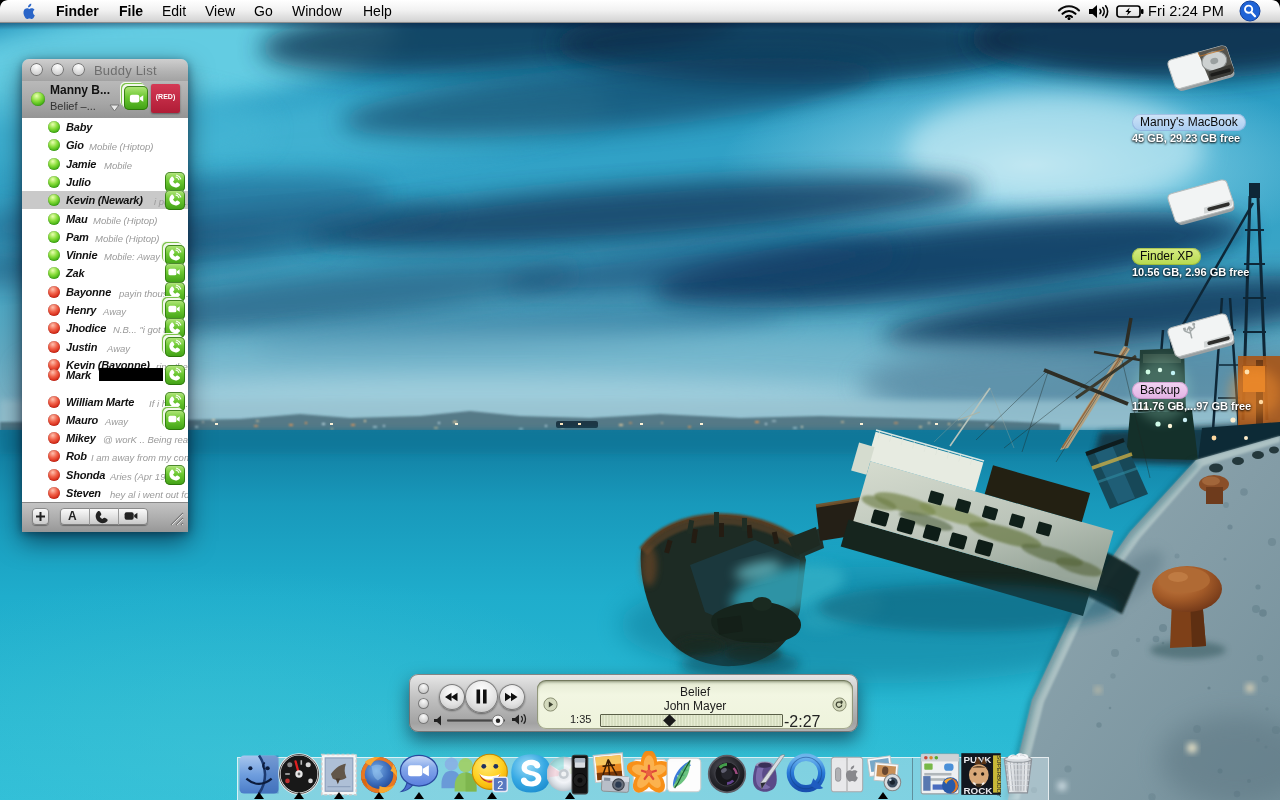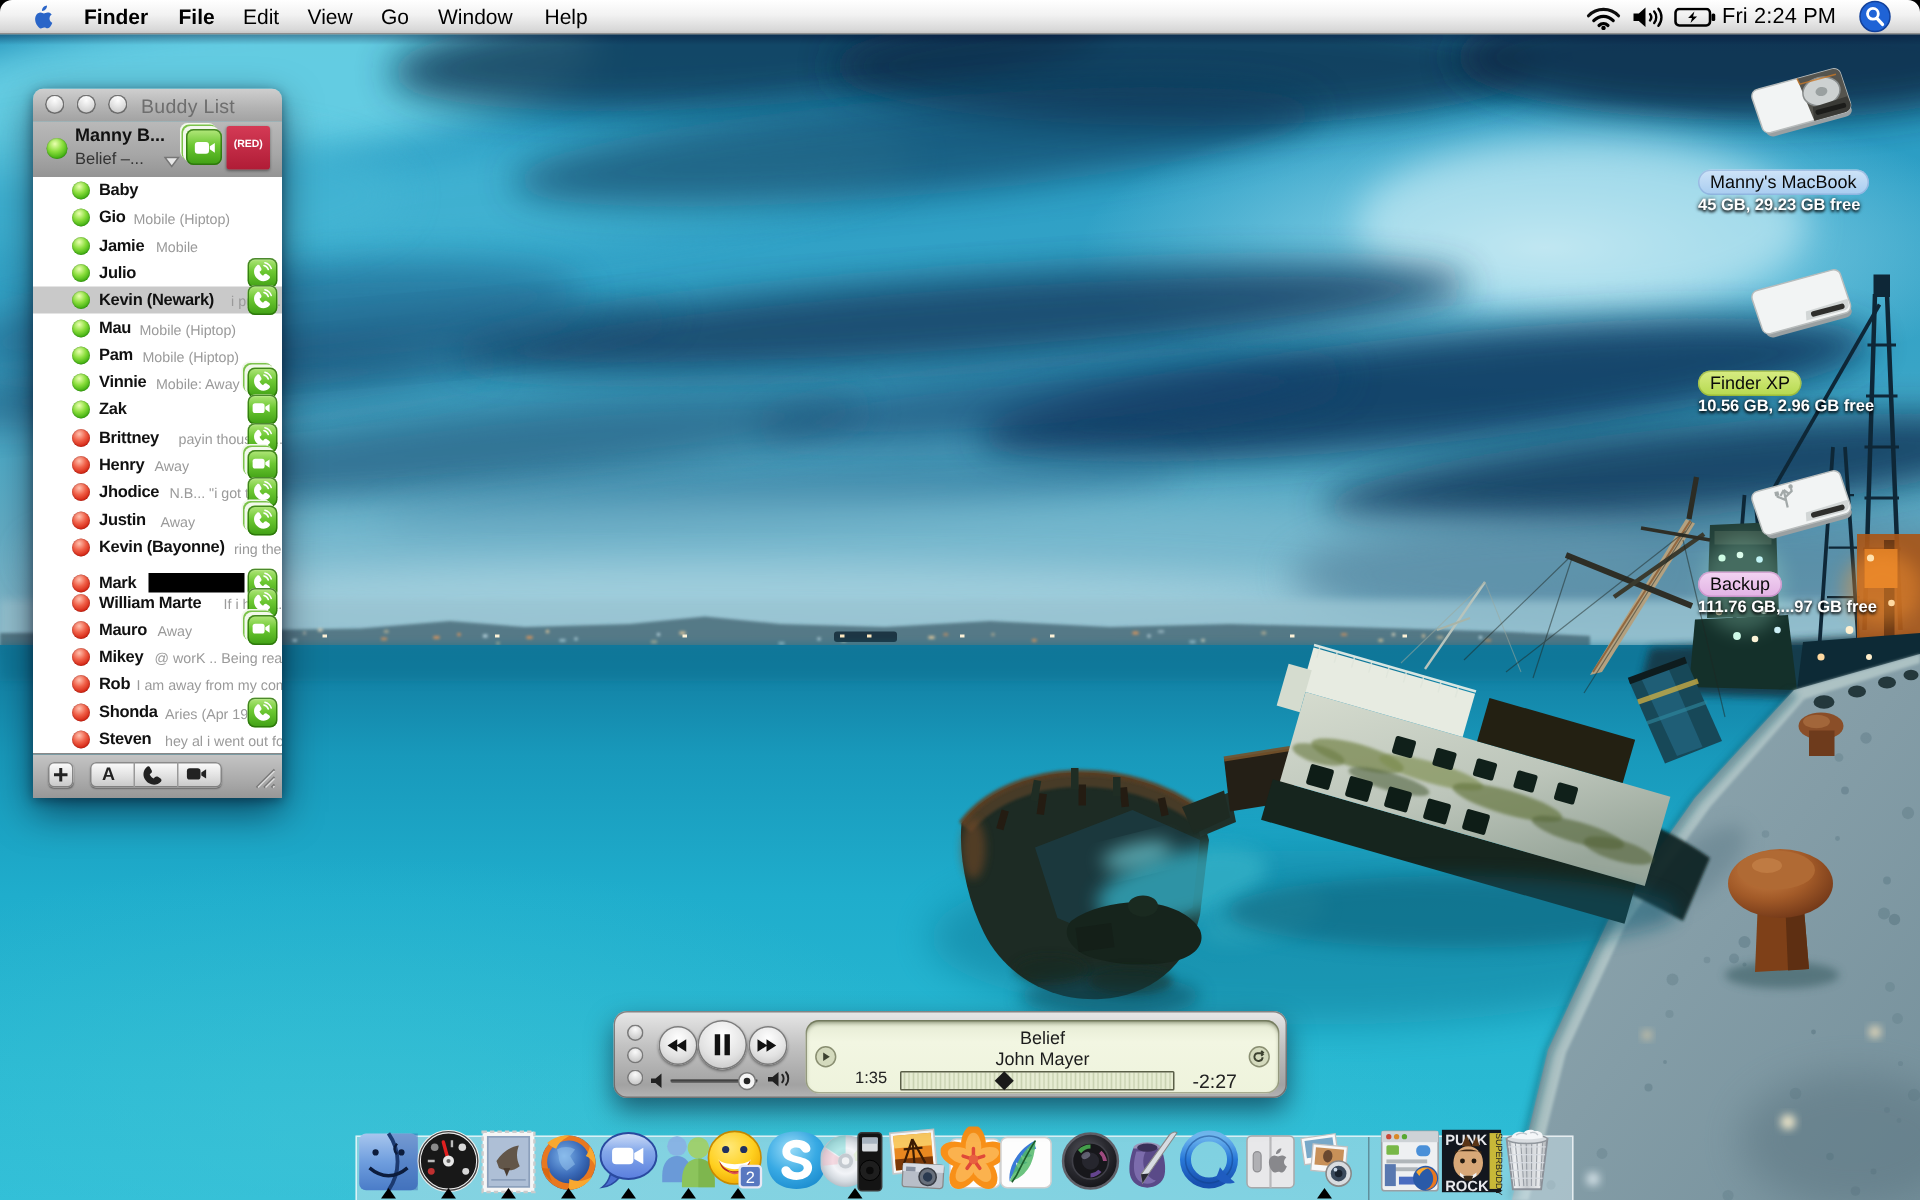--- a/index.html
+++ b/index.html
@@ -17,21 +17,21 @@
  border-radius:7px 7px 0 0;box-shadow:0 10px 26px rgba(0,0,20,.55),0 2px 8px rgba(0,0,20,.4);}
 #btitle{position:absolute;left:0;top:0;width:166px;height:22px;border-radius:7px 7px 0 0;
  background:linear-gradient(#cfcfcf,#b4b4b4 55%,#a2a2a2);border-bottom:1px solid #8a8a8a;}
 .tl{position:absolute;top:4px;width:13px;height:13px;border-radius:50%;
  background:radial-gradient(circle at 50% 30%,#fdfdfd,#d8d8d8 55%,#bdbdbd);
  box-shadow:inset 0 0 0 1px rgba(90,90,90,.85),inset 0 2px 2px rgba(255,255,255,.9);}
 #btitle .tt{position:absolute;left:72px;top:4px;font-size:13px;color:#6e6e6e;letter-spacing:.2px;}
 #bhead{position:absolute;left:0;top:22px;width:166px;height:37px;
  background:linear-gradient(#b9b9b9,#a6a6a6 60%,#949494);border-bottom:1px solid #7e7e7e;}
 #blist{position:absolute;left:0;top:59px;width:166px;height:384px;background:#ffffff;overflow:hidden;}
-.brow{position:absolute;left:0;width:166px;height:18px;}
+.brow{position:absolute;left:0;width:166px;height:18px;font-style:italic;}
 .brow.hl{background:#c9c9c9;}
 .bb{position:absolute;left:26px;top:3px;width:12px;height:12px;border-radius:50%;}
 .bg1{background:radial-gradient(circle at 40% 28%,#eaffb0,#8ade3c 40%,#3fae10 75%,#247c04);box-shadow:inset 0 0 1px rgba(0,60,0,.6);}
 .br1{background:radial-gradient(circle at 40% 28%,#ffc0ae,#f06048 40%,#d42513 75%,#9c1204);box-shadow:inset 0 0 1px rgba(80,0,0,.6);}
 .bn{position:absolute;left:44px;top:3px;font-size:11px;font-weight:bold;color:#111;letter-spacing:-.2px;white-space:nowrap;}
 .bs{position:absolute;top:5px;font-size:9.5px;color:#9a9a9a;white-space:nowrap;}
 .gbtn{position:absolute;top:-1px;width:20px;height:20px;border-radius:5px;
  background:linear-gradient(#b5e87e,#6cc832 45%,#3f9f14);box-shadow:inset 0 0 0 1px rgba(40,110,10,.8),inset 0 1px 1px rgba(255,255,255,.6);}
 .gstk{box-shadow:inset 0 0 0 1px rgba(40,110,10,.8),-2px -2px 0 0 #f2f8ec,-3px -3px 0 0 #7cc34b,-4px -4px 0 0 #f2f8ec;}
 .gbtn svg{position:absolute;left:2px;top:2px;}
@@ -578,21 +578,21 @@
 <div class="bb bg1"></div>
 <div class="bn">Zak</div>
 <div class="gbtn" style="left:143px">
             <svg width="16" height="16" viewBox="1 1 17 17">
               <use href="#cam"></use>
             </svg>
           </div>
 </div>
 <div class="brow" style="top:164.70000000000002px">
 <div class="bb br1"></div>
-<div class="bn">Brittney</div>
+<div class="bn">Bayonne</div>
 <div class="bs" style="left:97px">payin thousand...</div>
 <div class="gbtn" style="left:143px">
             <svg width="16" height="16" viewBox="1 1 17 17">
               <use href="#ph"></use>
             </svg>
           </div>
 </div>
 <div class="brow" style="top:183.00000000000003px">
 <div class="bb br1"></div>
 <div class="bn">Henry</div>
@@ -621,21 +621,21 @@
             <svg width="16" height="16" viewBox="1 1 17 17">
               <use href="#ph"></use>
             </svg>
           </div>
 </div>
 <div class="brow" style="top:237.90000000000006px">
 <div class="bb br1"></div>
 <div class="bn">Kevin (Bayonne)</div>
 <div class="bs" style="left:134px">ring the al...</div>
 </div>
-<div class="brow" style="top:262px">
+<div class="brow" style="top:248px">
 <div class="bb br1"></div>
 <div class="bn">Mark</div>
 <div style="position:absolute;left:77px;top:2px;width:64px;height:13px;background:#000"></div>
 <div class="gbtn" style="left:143px">
             <svg width="16" height="16" viewBox="1 1 17 17">
               <use href="#ph"></use>
             </svg>
           </div>
 </div>
 <div class="brow" style="top:274.50000000000006px">
@@ -737,21 +737,21 @@
 <path d="M80,6 L83,6 L87,2.6 L87,12.4 L83,9 L80,9 Z" fill="#222"></path>
 <g fill="none" stroke="#222" stroke-width="1.3" stroke-linecap="round">
 <path d="M89.5,4.5 C90.7,5.8 90.7,8.2 89.5,9.5"></path>
 <path d="M92,2.8 C94,4.8 94,9.2 92,11.2"></path>
       </g>
     </svg>
 <div id="lcd">
 <div class="t1" style="top:5px">Belief</div>
 <div class="t1" style="top:19px">John Mayer</div>
 <div style="position:absolute;left:33px;top:33px;font-size:11px;color:#222">1:35</div>
-<div style="position:absolute;left:258px;top:33px;font-size:13px;color:#222">-2:27</div>
+<div style="position:absolute;left:247px;top:33px;font-size:16px;color:#222">-2:27</div>
 <div style="position:absolute;left:63px;top:34px;width:181px;height:11px;background:repeating-linear-gradient(90deg,#e6ecd2 0,#e6ecd2 1px,#c9d2b2 2px,#e6ecd2 3px);border:1px solid #5a5f48;border-radius:1px">
 <div style="position:absolute;left:64px;top:1px;width:9px;height:9px;background:#1a1a1a;transform:rotate(45deg)"></div>
       </div>
 <svg style="position:absolute;left:6px;top:17px" width="15" height="15" viewBox="0 0 15 15">
         <circle cx="7.5" cy="7.5" r="6.6" fill="#d4dabd" stroke="#8a8f72" stroke-width="1"></circle>
         <path d="M5.8,4.6 L10.2,7.5 L5.8,10.4 Z" fill="#3c4130"></path>
       </svg>
 <svg style="position:absolute;left:295px;top:17px" width="15" height="15" viewBox="0 0 15 15">
         <circle cx="7.5" cy="7.5" r="6.6" fill="#d4dabd" stroke="#8a8f72" stroke-width="1"></circle>
         <path d="M10.5,5.2 L6,5.2 M10.5,5.2 L8.8,3.6 M10.5,5.2 L8.8,6.8" stroke="#3c4130" stroke-width="1.3" fill="none"></path>

